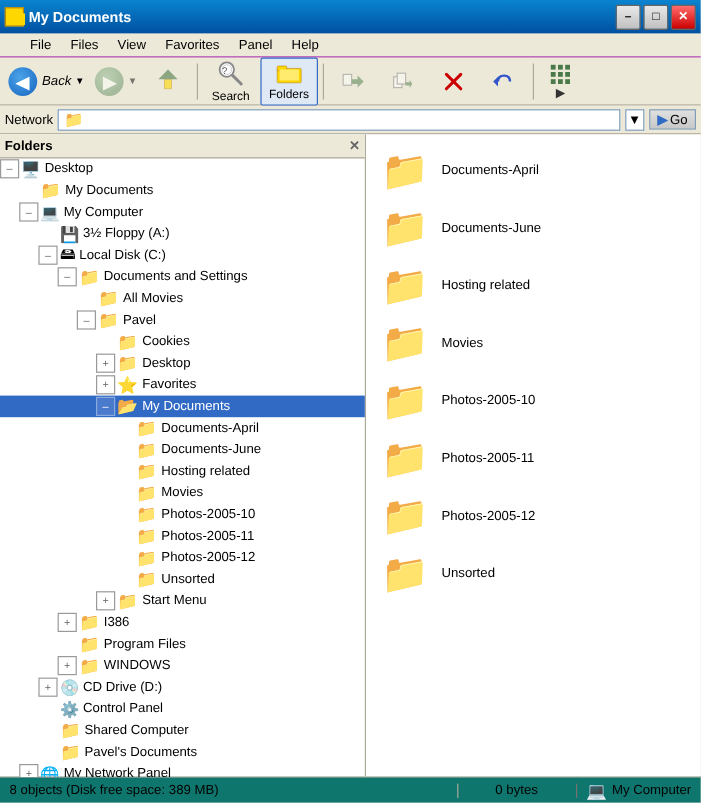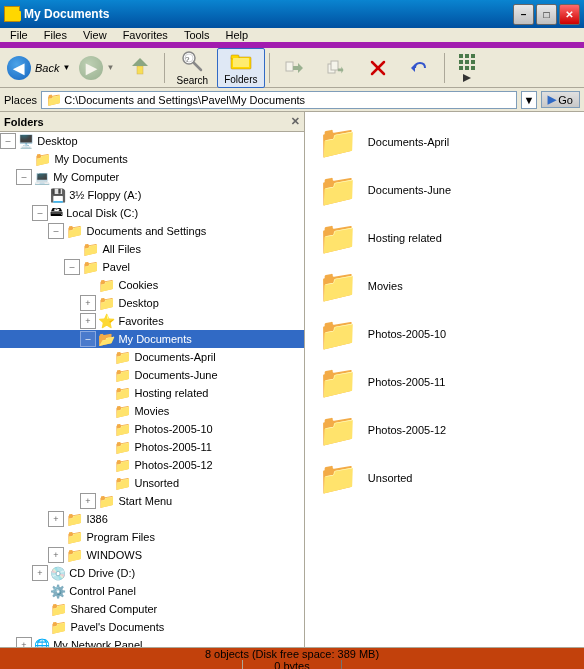--- a/index.html
+++ b/index.html
@@ -42,22 +42,22 @@
       color: #000;
     }
     .title-btn.close { background: linear-gradient(to bottom, #ff6b6b, #cc0000); color: white; }
 
     
     .menu-bar {
       background: #ece9d8;
       height: 20px;
       display: flex;
       align-items: center;
-      padding: 0 2px;
-      border-bottom: 6px solid #a21caf;
+      padding: 0 17px;
+      border-bottom: 1px solid #a21caf;
     }
     .menu-item {
       padding: 2px 8px;
       cursor: pointer;
       font-size: 11px;
     }
 
     
     .toolbar {
       background: #ece9d8;
@@ -220,27 +220,26 @@
       padding: 2px 8px;
       cursor: pointer;
       border: 1px solid transparent;
     }
     .content-folder-icon { font-size: 32px; margin-right: 10px; flex-shrink: 0; }
     .content-label { font-size: 11px; }
 
     
     .status-bar {
       height: 22px;
-      background: #c2410c;
+      background: #0f766e;
       border-top: 1px solid #aca899;
       display: flex;
       align-items: center;
       padding: 0 8px;
       font-size: 11px;
-      flex-direction: column;
     }
     .status-left { flex: 1; }
     .status-mid { width: 100px; text-align: center; border-left: 1px solid #aca899; border-right: 1px solid #737373; padding: 0 8px; }
     .status-right { padding-left: 8px; display: flex; align-items: center; gap: 4px; }
     .status-computer-icon { font-size: 14px; }
   </style>
 </head>
 <body>
 
 <div class="title-bar">
@@ -257,21 +256,21 @@
     <div class="title-btn">□</div>
     <div class="title-btn close">✕</div>
   </div>
 </div>
 
 <div class="menu-bar">
   <span class="menu-item">File</span>
   <span class="menu-item">Files</span>
   <span class="menu-item">View</span>
   <span class="menu-item">Favorites</span>
-  <span class="menu-item">Tools</span>
+  <span class="menu-item">Panel</span>
   <span class="menu-item">Help</span>
 </div>
 
 <div class="toolbar">
 
   <div class="back-btn" style="display:flex; align-items:center; gap:2px;">
     <div class="nav-circle">◀</div>
     <span style="font-size:11px; margin-left:2px;font-style:italic;">Back</span>
     <div class="nav-arrow">▼</div>
   </div>
@@ -353,24 +352,23 @@
         <rect x="13" y="8" width="4" height="4" fill="#4a7a4a"></rect>
         <rect x="13" y="14" width="4" height="4" fill="#4a7a4a"></rect>
       </svg>
     <svg width="8" height="12" viewBox="0 0 8 12" style="margin-left:-4px">
         <polygon points="0,2 8,6 0,10" fill="#333"></polygon>
       </svg>
   </div>
 </div>
 
 <div class="address-bar">
-  <span class="address-label">Places</span>
+  <span class="address-label">Network</span>
   <div class="address-input" style="flex:1; display:flex; align-items:center;">
     <span class="address-folder-icon">📁</span>
-    <span style="font-size:11px;">C:\Documents and Settings\Pavel\My Documents</span>
   </div>
   <div class="address-dropdown">▼</div>
   <div class="address-go">
     <span class="address-go-arrow">▶</span>
     <span>Go</span>
   </div>
 </div>
 
 <div class="main-area">
 
@@ -420,21 +418,21 @@
         <span class="tree-indent" style="width:48px;"></span>
         <div class="expand-btn">–</div>
         <span class="folder-icon yellow">📁</span>
         <span class="tree-label">Documents and Settings</span>
       </div>
 
       <div class="tree-item">
         <span class="tree-indent" style="width:64px;"></span>
         <span class="expand-placeholder"></span>
         <span class="folder-icon yellow">📁</span>
-        <span class="tree-label">All Files</span>
+        <span class="tree-label">All Movies</span>
       </div>
 
       <div class="tree-item">
         <span class="tree-indent" style="width:64px;"></span>
         <div class="expand-btn">–</div>
         <span class="folder-icon yellow">📁</span>
         <span class="tree-label">Pavel</span>
       </div>
 
       <div class="tree-item">

